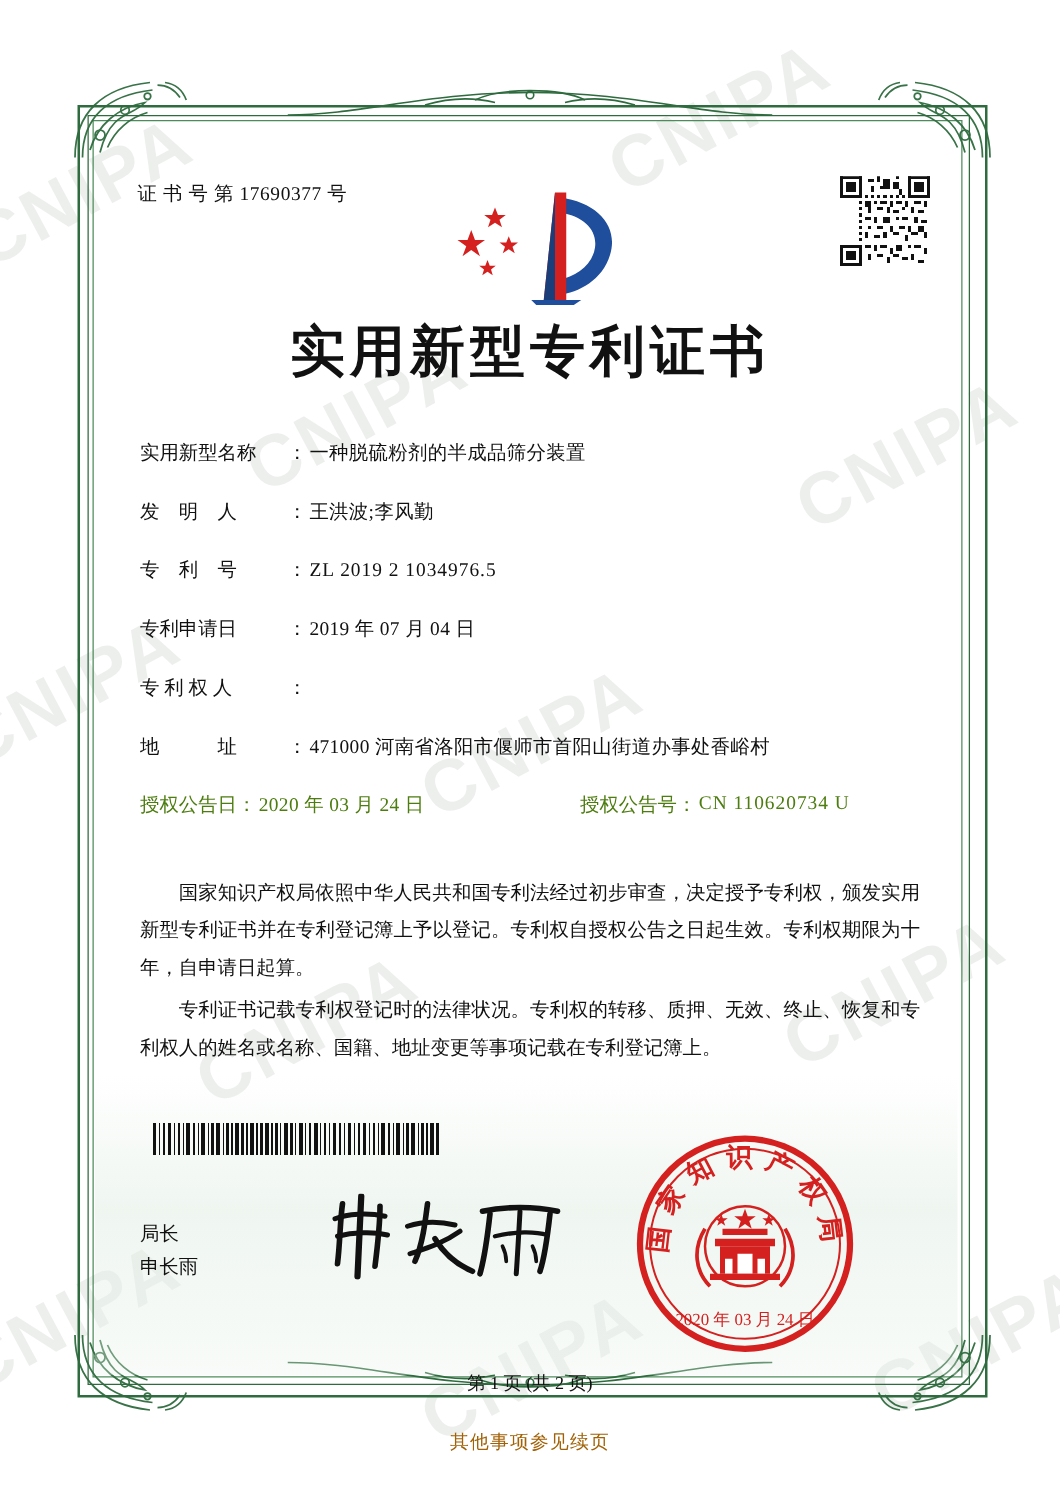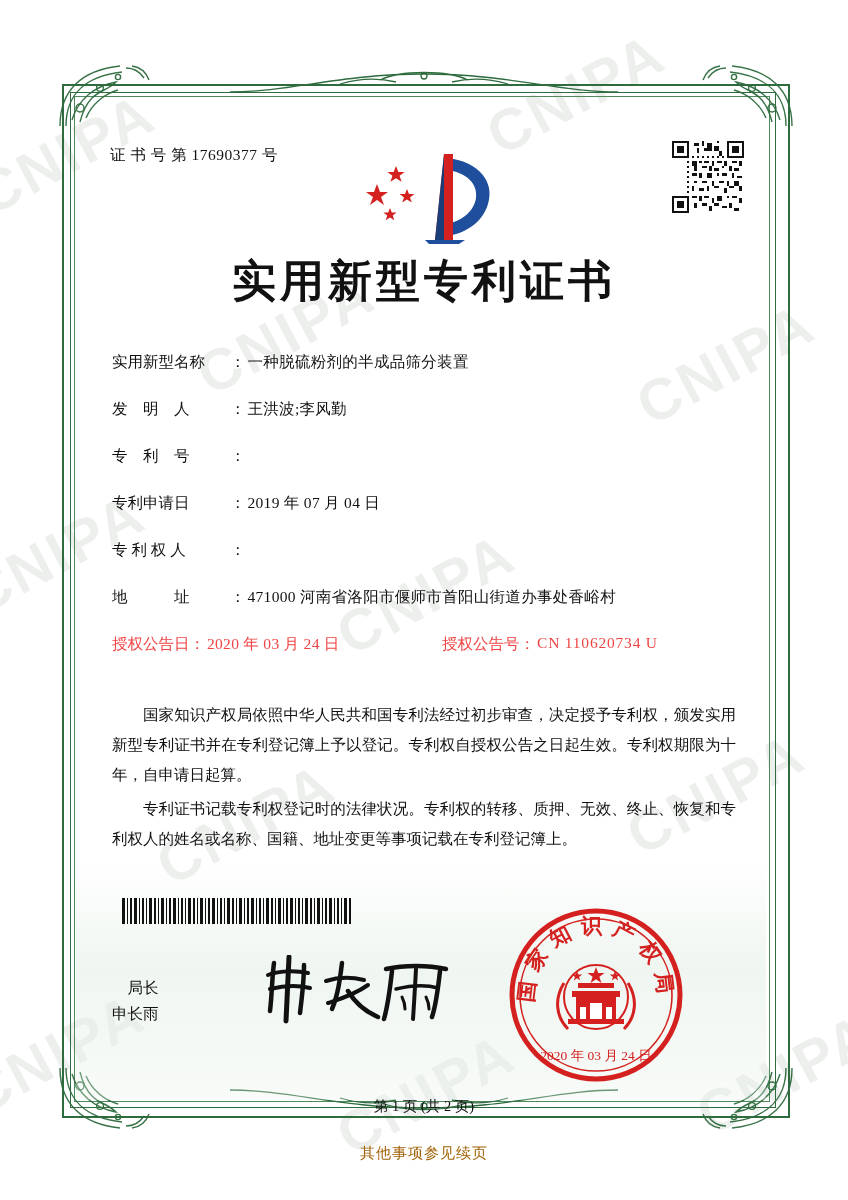--- a/index.html
+++ b/index.html
@@ -170,22 +170,23 @@
   }
   .field-value.mono {
     font-family: "Liberation Serif", serif;
     letter-spacing: 0.8px;
   }
 
   .dual-row {
     display: flex;
     align-items: baseline;
     font-size: 15.5px;
-    color: #ef4444;
+    color: #4d7c0f;
     margin-bottom: 26px;
+    gap: 22px;
   }
   .dual-left { width: 330px; flex: 0 0 330px; display: flex; }
   .dual-right { flex: 1 1 auto; display: flex; }
   .dual-label { white-space: nowrap; }
 
   .paragraphs {
     position: absolute;
     left: 112px;
     top: 700px;
     width: 624px;
@@ -210,21 +211,20 @@
   .barcode svg { display:block; width:100%; height:100%; }
 
   
   .sig-label {
     position: absolute;
     left: 112px;
     top: 975px;
     font-size: 15.5px;
     line-height: 26px;
     color: #111;
-    text-align: right;
   }
   .sig-script {
     position: absolute;
     left: 256px;
     top: 955px;
     width: 200px;
     height: 70px;
   }
   .sig-script svg { display:block; width:100%; height:100%; }
 
@@ -516,20 +516,21 @@
 
       <div class="field-row">
         <span class="field-label">发　明　人</span>
         <span class="field-colon">：</span>
         <span class="field-value">王洪波;李风勤</span>
       </div>
 
       <div class="field-row">
         <span class="field-label">专　利　号</span>
         <span class="field-colon">：</span>
+        <span class="field-value mono">ZL 2019 2 1034976.5</span>
       </div>
 
       <div class="field-row">
         <span class="field-label">专利申请日</span>
         <span class="field-colon">：</span>
         <span class="field-value">2019 年 07 月 04 日</span>
       </div>
 
       <div class="field-row">
         <span class="field-label">专 利 权 人</span>

